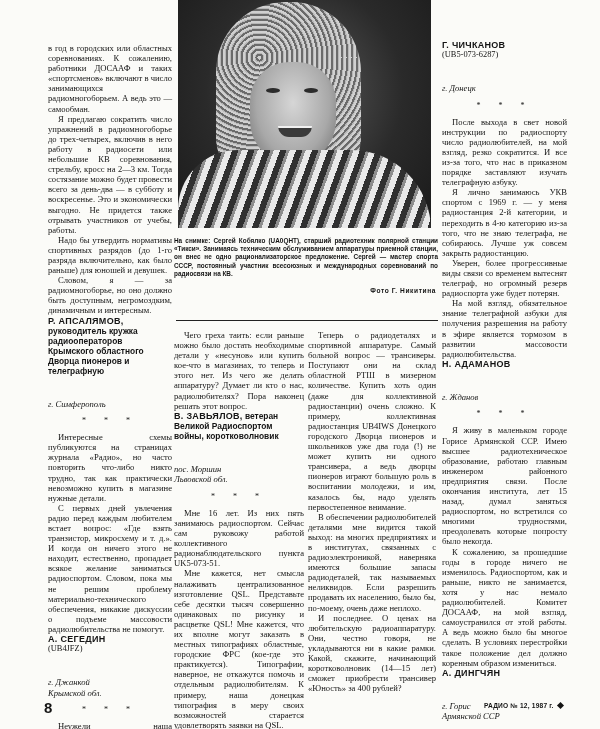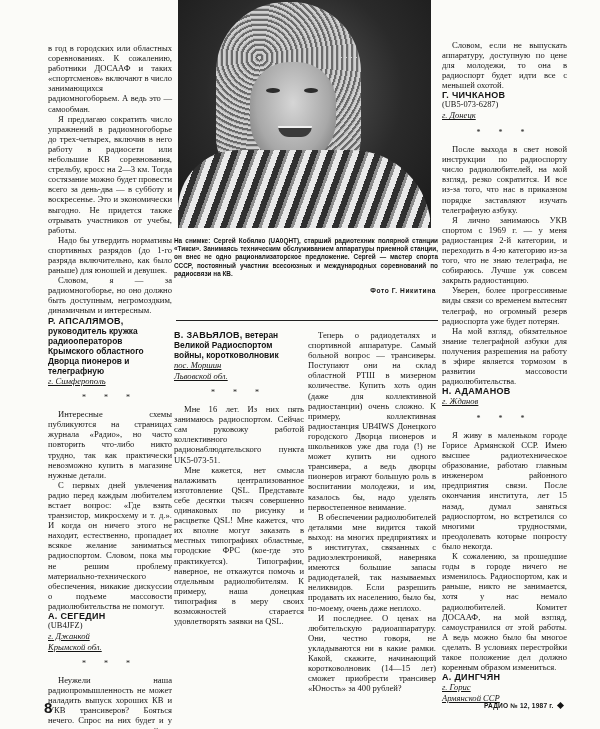--- a/index.html
+++ b/index.html
@@ -5,21 +5,21 @@
   html, body { margin: 0; padding: 0; }
   body {
     width: 600px; height: 729px; background: #fbfbf8; position: relative; overflow: hidden;
     font-family: "Liberation Serif", "DejaVu Serif", serif; color: #141414;
   }
   .col { position: absolute; font-size: 8.6px; line-height: 10.1px; text-align: justify; }
   .col p { margin: 0; text-indent: 10px; }
   .col p.noind { text-indent: 0; }
   .sig { font-family: "Liberation Sans", "DejaVu Sans", sans-serif; font-weight: bold; text-align: left; font-size: 8.4px; line-height: 10px; }
   .sig .name { font-size: 9px; letter-spacing: 0.3px; }
-  .place { font-style: italic; font-size: 8.6px; line-height: 10.5px; margin-top: 0; text-decoration: underline; }
+  .place { font-style: italic; font-size: 8.6px; line-height: 10.5px; margin-top: 23px; }
   .stars { text-align: center; font-size: 8px; letter-spacing: 8px; margin: 7px 0 6px 0; }
   #col1 { left: 48px; top: 43px; width: 124px; }
   #col2 { left: 174px; top: 330px; width: 130px; }
   #col3 { left: 308px; top: 330px; width: 128px; }
   #col4 { left: 442px; top: 40px; width: 125px; }
   .photo {
     position: absolute; left: 178px; top: 0; width: 253px; height: 228px;
     background: radial-gradient(ellipse at 50% 40%, #5a5a5a 0%, #2a2a2a 55%, #1a1a1a 100%);
     overflow: hidden;
   }
@@ -82,20 +82,21 @@
   <div class="coat"></div>
 </div>
 <div class="caption">
   <span class="lead">На снимке:</span>
   <span>Сергей Кобялко (UA0QHT), старший радиотехник полярной станции «Тикси». Занимаясь техническим обслуживанием аппаратуры приемной станции, он внес не одно рационализаторское предложение. Сергей — мастер спорта СССР, постоянный участник всесоюзных и международных соревнований по радиосвязи на КВ.</span>
 </div>
 <div class="credit">Фото Г. Никитина</div>
 <div class="rule"></div>
 
 <div class="col" id="col2">
+  <p>Чего греха таить: если раньше можно было достать необходимые детали у «несунов» или купить кое-что в магазинах, то теперь и этого нет. Из чего же делать аппаратуру? Думает ли кто о нас, радиолюбителях? Пора наконец решать этот вопрос.</p>
   <div class="sig">
     <div><span class="name">В. ЗАВЬЯЛОВ,</span> <span>ветеран</span></div>
     <div>Великой Радиоспортом</div>
     <div>войны, коротковолновик</div>
   </div>
   <div class="place">
     <div>пос. Моршин</div>
     <div>Львовской обл.</div>
   </div>
   <div class="stars">* * *</div>
@@ -103,21 +104,20 @@
   <p>Мне кажется, нет смысла налаживать централизованное изготовление QSL. Представьте себе десятки тысяч совершенно одинаковых по рисунку и расцветке QSL! Мне кажется, что их вполне могут заказать в местных типографиях областные, городские ФРС (кое-где это практикуется). Типографии, наверное, не откажутся помочь и отдельным радиолюбителям. К примеру, наша донецкая типография в меру своих возможностей старается удовлетворять заявки на QSL.</p>
 </div>
 
 <div class="col" id="col3">
   <p>Теперь о радиодеталях и спортивной аппаратуре. Самый больной вопрос — трансиверы. Поступают они на склад областной РТШ в мизерном количестве. Купить хоть один (даже для коллективной радиостанции) очень сложно. К примеру, коллективная радиостанция UB4IWS Донецкого городского Дворца пионеров и школьников уже два года (!) не может купить ни одного трансивера, а ведь дворцы пионеров играют большую роль в воспитании молодежи, и им, казалось бы, надо уделять первостепенное внимание.</p>
   <p>В обеспечении радиолюбителей деталями мне видится такой выход: на многих предприятиях и в институтах, связанных с радиоэлектроникой, наверняка имеются большие запасы радиодеталей, так называемых неликвидов. Если разрешить продавать их населению, было бы, по-моему, очень даже неплохо.</p>
   <p>И последнее. О ценах на любительскую радиоаппаратуру. Они, честно говоря, не укладываются ни в какие рамки. Какой, скажите, начинающий коротковолновик (14—15 лет) сможет приобрести трансивер «Юность» за 400 рублей?</p>
 </div>
 
 <div class="col" id="col4">
-  <p>Словом, если не выпускать аппаратуру, доступную по цене для молодежи, то она в радиоспорт будет идти все с меньшей охотой.</p>
   <div class="sig">
     <div class="name">Г. ЧИЧКАНОВ</div>
     <div style="font-weight:normal;font-family:'Liberation Serif',serif;">(UB5-073-6287)</div>
   </div>
   <div class="place">г. Донецк</div>
   <div class="stars">* * *</div>
   <p>После выхода в свет новой инструкции по радиоспорту число радиолюбителей, на мой взгляд, резко сократится. И все из-за того, что нас в приказном порядке заставляют изучать телеграфную азбуку.</p>
   <p>Я лично занимаюсь УКВ спортом с 1969 г. — у меня радиостанция 2-й категории, и переходить в 4-ю категорию из-за того, что не знаю телеграфа, не собираюсь. Лучше уж совсем закрыть радиостанцию.</p>
   <p>Уверен, более прогрессивные виды связи со временем вытеснят телеграф, но огромный резерв радиоспорта уже будет потерян.</p>
   <p>На мой взгляд, обязательное знание телеграфной азбуки для получения разрешения на работу в эфире является тормозом в развитии массовости радиолюбительства.</p>

